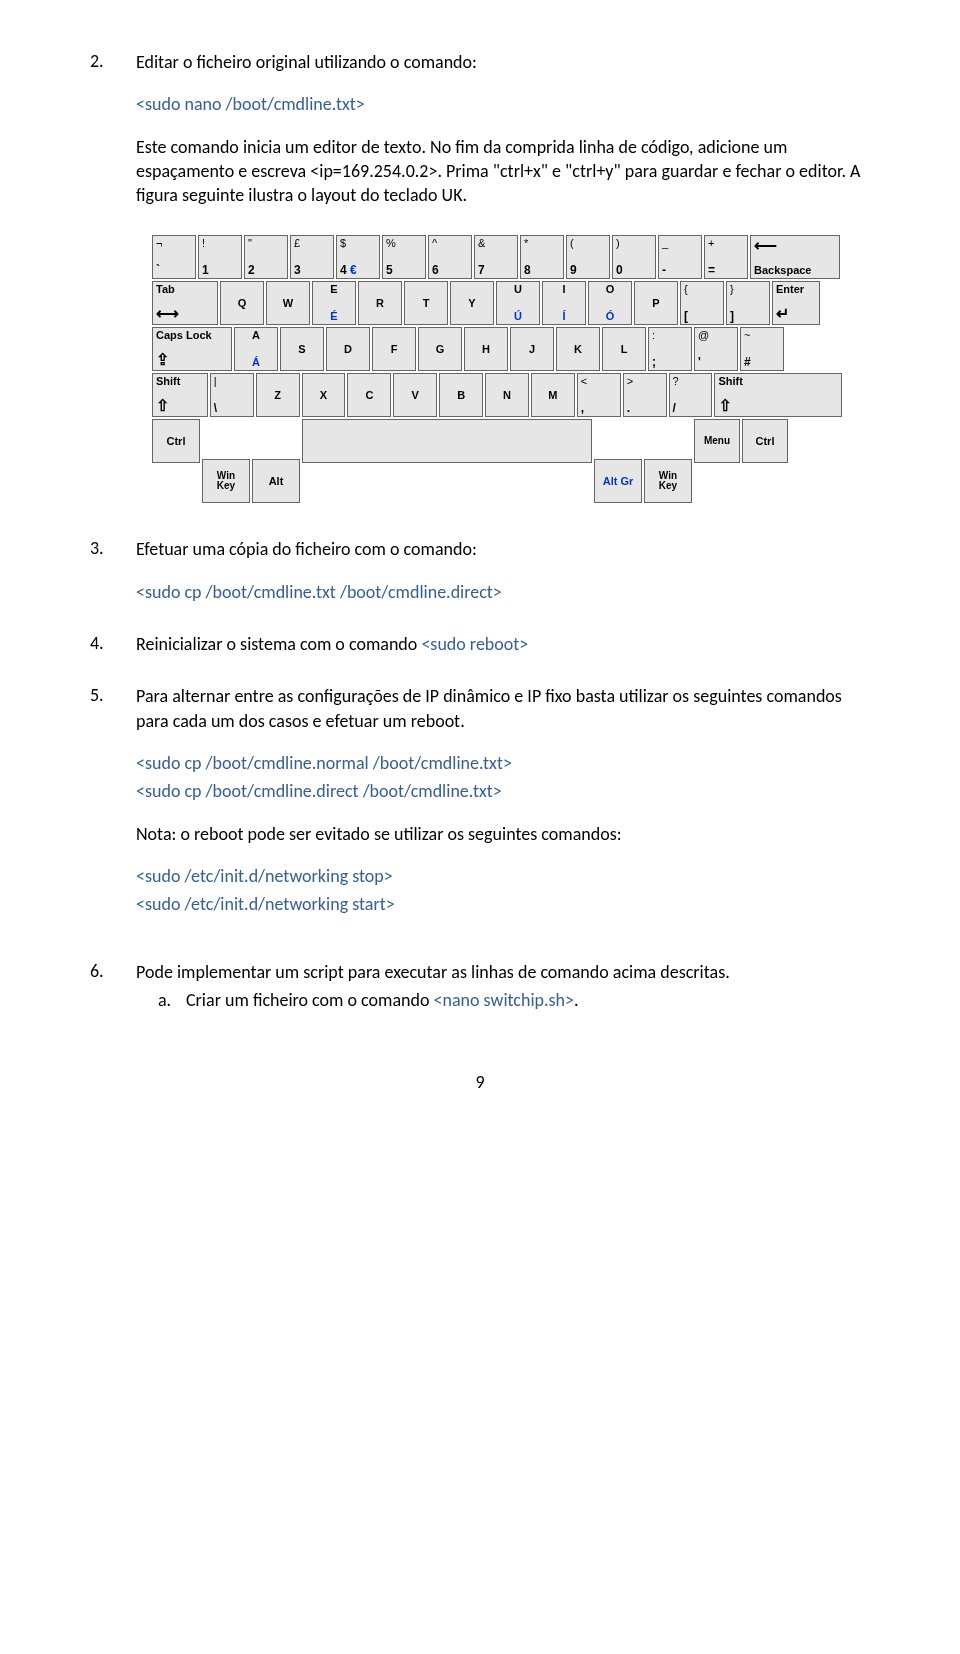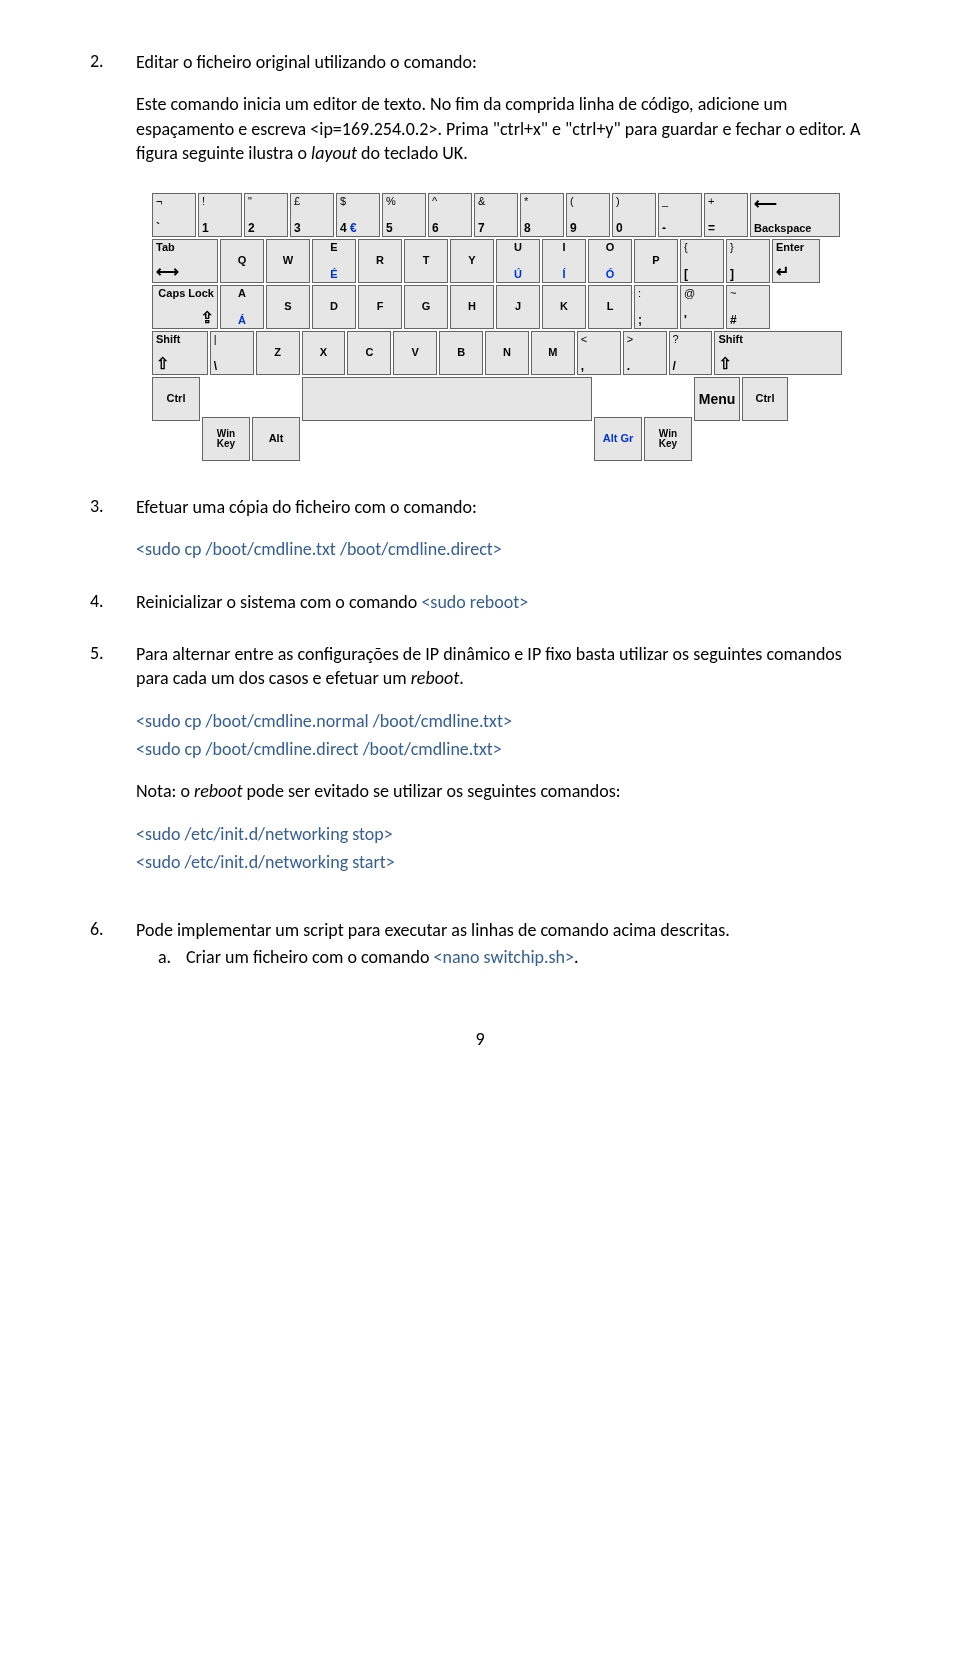--- a/index.html
+++ b/index.html
@@ -26,21 +26,21 @@
     position: relative;
   }
   .marker {
     position: absolute;
     left: 0;
     top: 0;
   }
   p { margin: 0 0 4px 12px; line-height: 1.35; }
   .para-block { margin-top: 18px; }
   .cmd { color: #365f91; }
-  .italic { font-style: italic; }
+  .italic { }
   .keyboard-wrap {
     margin: 28px auto 0 auto;
     width: 690px;
   }
   .keyboard {
     display: flex;
     flex-direction: column;
     gap: 2px;
     font-family: Arial, sans-serif;
     font-size: 11px;
@@ -58,21 +58,21 @@
     line-height: 1.05;
     text-align: left;
     position: relative;
   }
   .key .top { font-size: 11px; }
   .key .bot { font-size: 12px; font-weight: bold; margin-top: auto; }
   .key-w1 { width: 44px; }
   .key-bksp { width: 90px; font-weight: bold;}
   .key-tab { width: 66px; font-weight: bold;}
   .key-ent { width: 48px; font-weight: bold;}
-  .key-caps { width: 66px; font-weight: bold; text-align: right;}
+  .key-caps { width: 80px; font-weight: bold;}
   .key-shift-l { width: 56px; font-weight: bold;}
   .key-shift-r { width: 128px; font-weight: bold;}
   .key-ctrl { width: 48px; font-weight: bold;}
   .key-mod { width: 48px; font-weight: bold; margin-top: 40px;}
   .key-space { width: 290px; }
   .key-slim { width: 46px; }
   .arrow { font-size: 16px; line-height:1; }
   .double-stack { display:flex; flex-direction:column; justify-content:space-between; height:100%;}
   .centered-label { display:flex; align-items:center; justify-content:center; font-weight:bold;}
   .blue { color: #0033cc; font-weight: bold; }
@@ -92,20 +92,21 @@
 </head>
 <body>
 
 <div class="page">
 
 <ol class="main-list">
 
   <li>
     <span class="marker">2.</span>
     <p>Editar o ficheiro original utilizando o comando:</p>
+    <p class="para-block"><span class="cmd">&lt;sudo nano /boot/cmdline.txt&gt;</span></p>
     <p class="para-block">
       <span>Este comando inicia um editor de texto. No fim da comprida linha de código, adicione um espaçamento e escreva &lt;ip=169.254.0.2&gt;. Prima "ctrl+x" e "ctrl+y" para guardar e fechar o editor. A figura seguinte ilustra o </span><span class="italic">layout</span><span> do teclado UK.</span>
     </p>
 
     <div class="keyboard-wrap">
       <div class="keyboard">
 
         <div class="kb-row">
           <div class="key key-w1">
                 <span class="top">¬</span>
@@ -343,21 +344,21 @@
 Key</span></div>
           <div class="key key-mod centered-label">
                 <span>Alt</span>
               </div>
           <div class="key key-space"></div>
           <div class="key key-mod centered-label blue">
                 <span>Alt Gr</span>
               </div>
           <div class="key key-mod centered-label" style="white-space:pre-line;font-size:10px"><span>Win
 Key</span></div>
-          <div class="key key-slim centered-label" style="font-size:14px">
+          <div class="key key-slim centered-label" style="font-size:10px">
                 <span>Menu</span>
               </div>
           <div class="key key-slim centered-label">
                 <span>Ctrl</span>
               </div>
         </div>
       </div>
     </div>
   </li>
 

